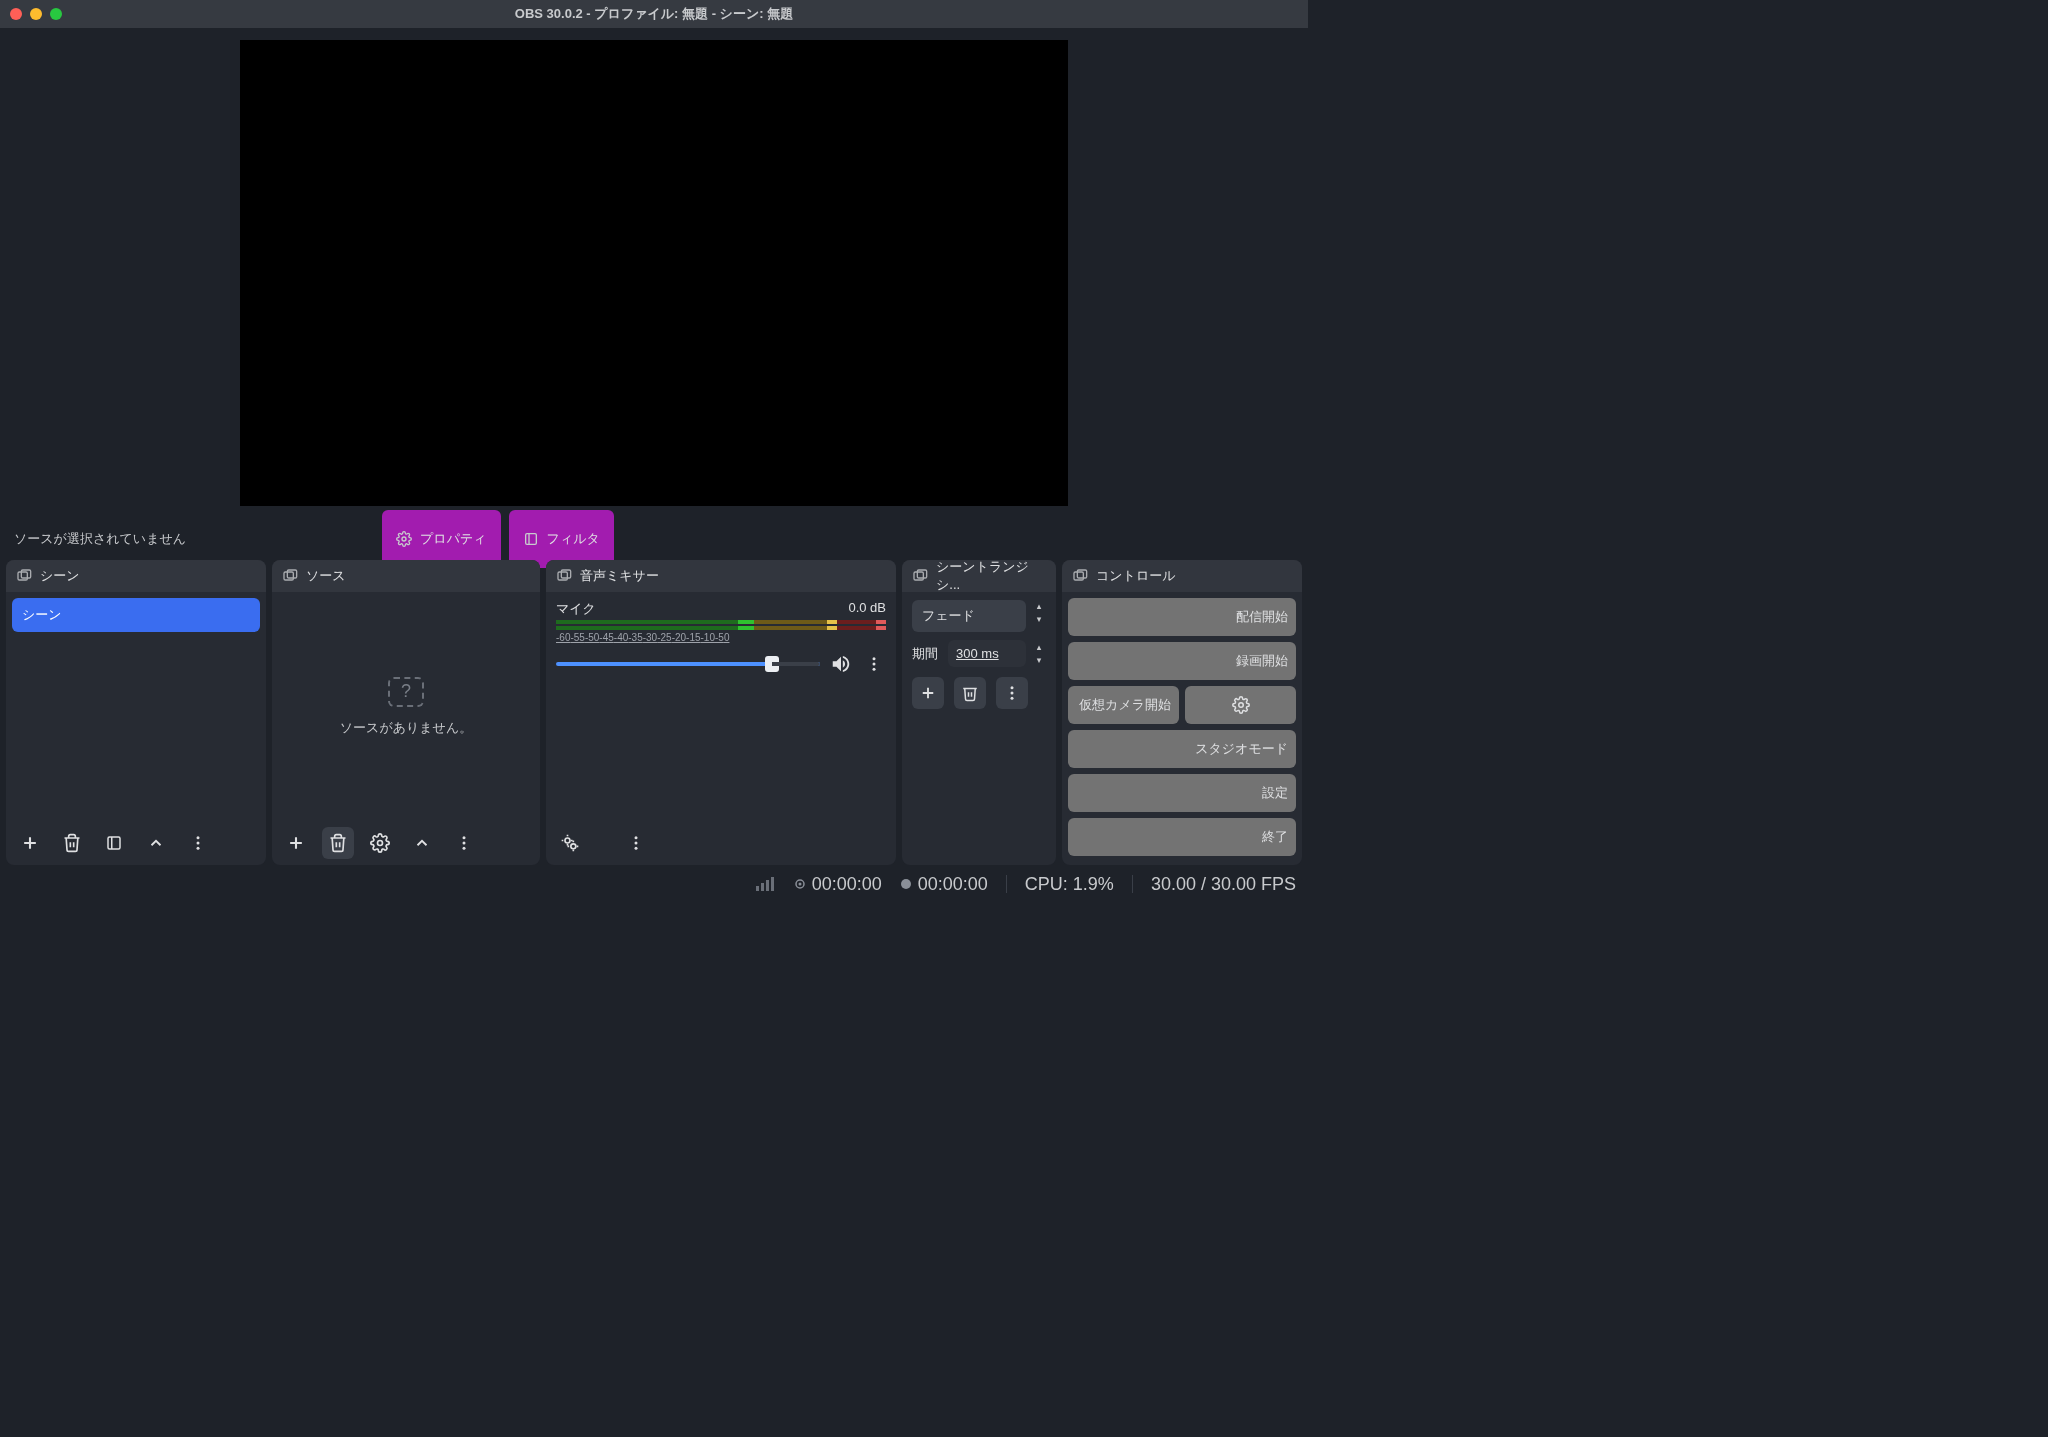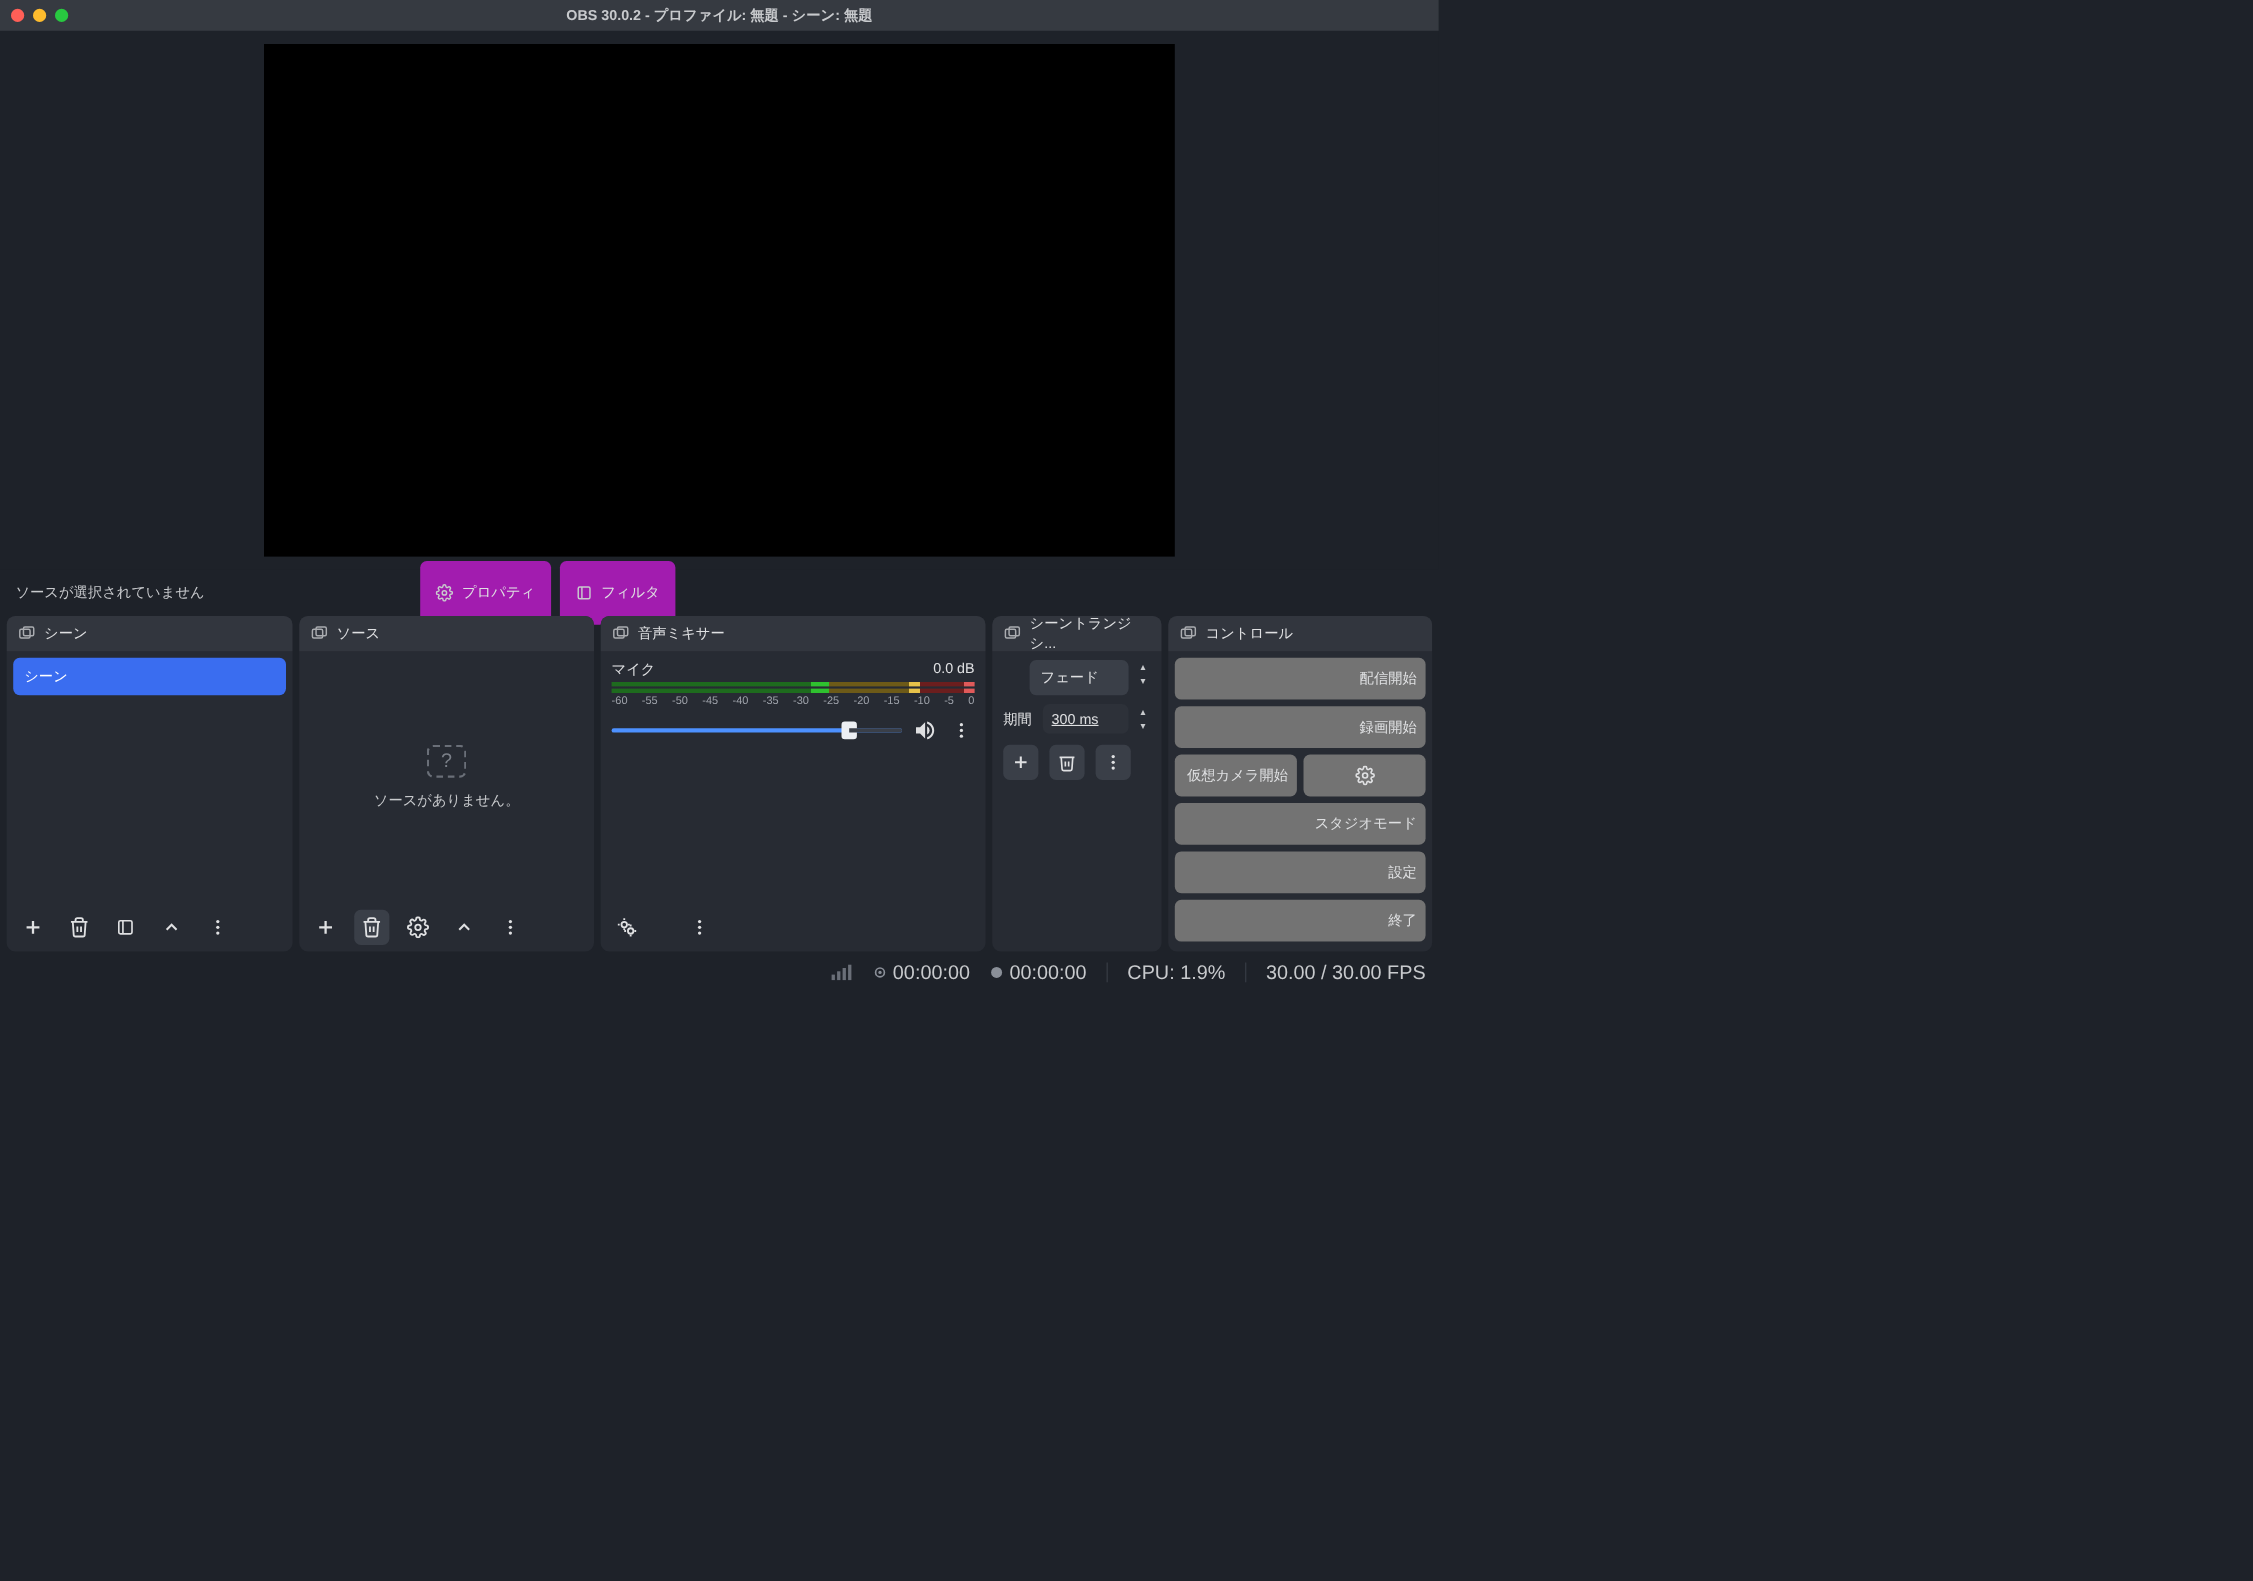--- a/index.html
+++ b/index.html
@@ -130,38 +130,38 @@
   height: 4px; width: 100%;
   background: linear-gradient(to right,
     #1e6b1e 0%, #1e6b1e 55%,
     #2fc12f 55%, #2fc12f 60%,
     #6d5a18 60%, #6d5a18 82%,
     #e6c24a 82%, #e6c24a 85%,
     #6b1e1e 85%, #6b1e1e 97%,
     #e05a5a 97%, #e05a5a 100%);
   margin-bottom: 2px;
 }
-.ticks { display: flex; justify-content: space-between; font-size: 10px; color: #9ea2aa; margin-bottom: 8px; }
+.ticks { display: flex; justify-content: flex-start; font-size: 10px; color: #9ea2aa; margin-bottom: 8px; text-decoration: underline; }
 .slider-row { display: flex; align-items: center; gap: 8px; }
 .slider-track {
   flex: 1; height: 4px; background: #4d91ff; border-radius: 2px; position: relative;
 }
 .slider-track::after {
   content: ""; position: absolute; right: 0; top: 0; width: 18%; height: 100%;
   background: #3a3f48; border-radius: 0 2px 2px 0;
 }
 .slider-thumb {
   position: absolute; left: 82%; top: 50%; transform: translate(-50%, -50%);
   width: 14px; height: 16px; background: #eceff3; border-radius: 3px;
 }
 .trans-body { padding: 8px 10px; display: flex; flex-direction: column; gap: 8px; }
 .select-row { display: flex; gap: 6px; }
 .select-box {
   flex: 1; background: #3a3f48; border-radius: 6px; padding: 7px 10px;
-  font-size: 13px; display: flex; align-items: center; justify-content: space-between; margin-left: 24px;
+  font-size: 13px; display: flex; align-items: center; justify-content: space-between;
 }
 .dur-row { display: flex; align-items: center; gap: 6px; }
 .dur-label { font-size: 13px; width: 30px; }
 .dur-input {
   flex: 1; background: #2d3139; border-radius: 6px; padding: 6px 8px;
   font-size: 13px; text-align: left; color: #dfe0e2; text-decoration: underline;
 }
 .stepper {
   display: flex; flex-direction: column; gap: 1px;
 }

